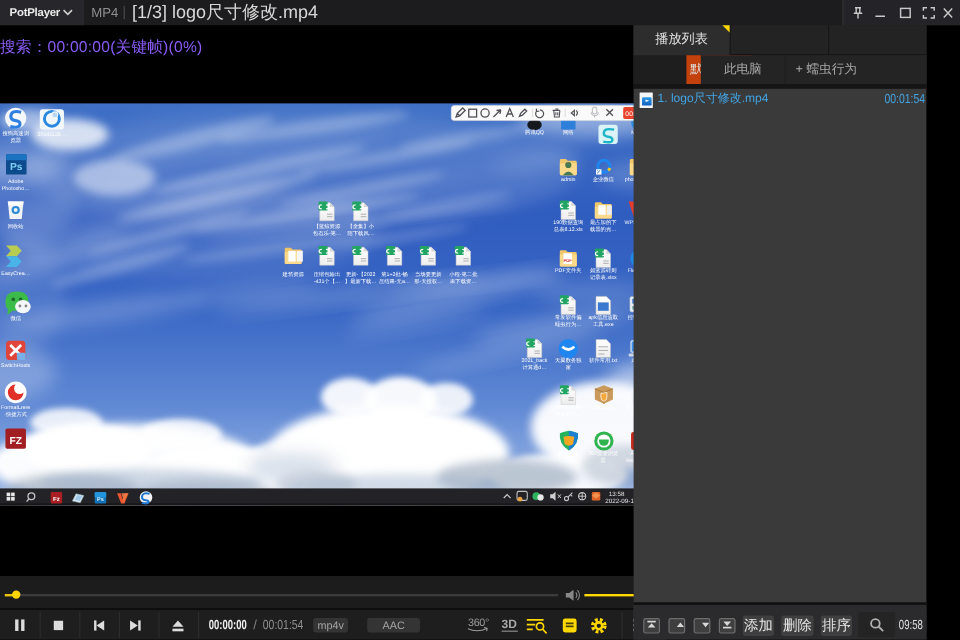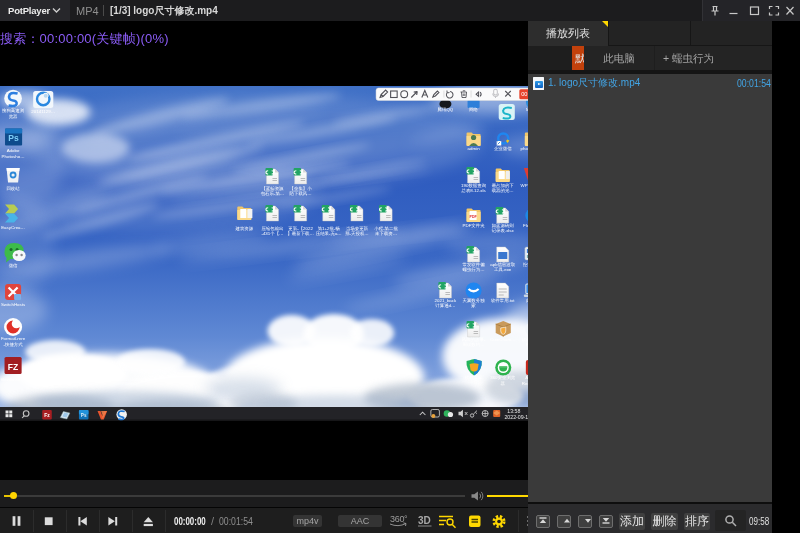--- a/index.html
+++ b/index.html
@@ -6,33 +6,33 @@
     font-family:"Liberation Sans",sans-serif;}
   .abs{position:absolute;}
   #stage{position:relative;width:800px;height:533px;background:#000;}
   
   #tb{left:0;top:0;width:800px;height:21px;background:#1c1c1e;}
   #ppbtn{left:0;top:0;width:70px;height:21px;background:#27272b;color:#ececec;
     font-size:9.5px;font-weight:bold;letter-spacing:-0.2px;line-height:21px;}
   #ppbtn span{position:absolute;left:8px;top:0;}
   #mp4{left:76px;top:0;color:#8f8f8f;font-size:11px;line-height:22px;}
   #tsep{left:103px;top:5px;width:1px;height:11px;background:#4a4a4a;}
-  #ttl{left:110px;top:0;color:#d8d8d8;font-size:10px;line-height:22px;font-weight:bold;}
+  #ttl{left:110px;top:0;color:#d8d8d8;font-size:15px;line-height:22px;font-weight:normal;}
   #winz{left:702px;top:0;width:98px;height:21px;background:#242428;border-left:1px solid #323236;}
   
   #search{left:0;top:30px;color:#8b5cf6;font-size:13px;letter-spacing:0.2px;}
   
   #ctrl{left:0;top:480px;width:556px;height:53px;background:#1c1c1d;}
   #btnrow{left:0;top:27px;width:556px;height:26px;background:#1e1e1e;border-top:1px solid #050505;}
   .vsep{position:absolute;top:2px;width:1px;height:22px;background:#2c2c2c;}
   #time1{left:174px;top:6.5px;font-size:11px;font-weight:bold;color:#f0f0f0;transform:scaleX(0.72);transform-origin:left top;}
   #time2{left:211px;top:6.5px;font-size:11px;color:#808080;}
   #time3{left:219px;top:6.5px;font-size:11px;color:#8f8f8f;transform:scaleX(0.79);transform-origin:left top;}
   .badge{position:absolute;top:7px;height:12px;background:#343434;border-radius:2px;
-    color:#a5a5a5;font-size:9px;line-height:12px;text-align:center;margin-left:32px;}
+    color:#a5a5a5;font-size:9px;line-height:12px;text-align:center;}
   
   #pl{left:528px;top:21px;width:244px;height:512px;background:#3a3a3a;}
   #tabs1{left:0;top:0;width:244px;height:25px;background:#161616;}
   #ptab{left:0;top:0;width:80px;height:25px;background:#2d2d2d;color:#e2e2e2;font-size:11px;
     line-height:25px;text-align:center;}
   #ycorner{left:74px;top:0;width:0;height:0;border-top:6px solid #ffd800;border-left:6px solid transparent;}
   .ghost{position:absolute;top:0;height:24px;background:#232323;}
   #tabs2{left:0;top:25px;width:244px;height:24px;background:#1e1e1e;}
   .t2{position:absolute;top:0;height:24px;font-size:10.5px;line-height:24px;text-align:center;}
   #lsep{left:0;top:49px;width:244px;height:4px;background:#151515;}

